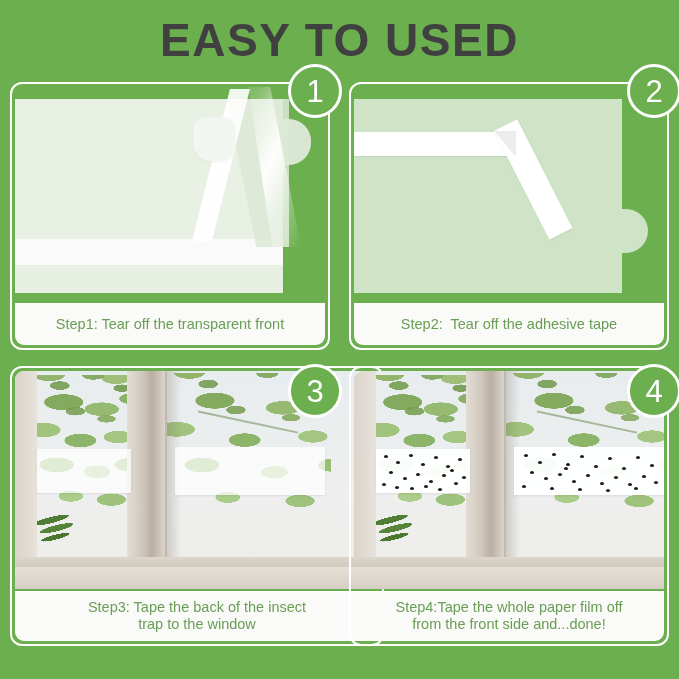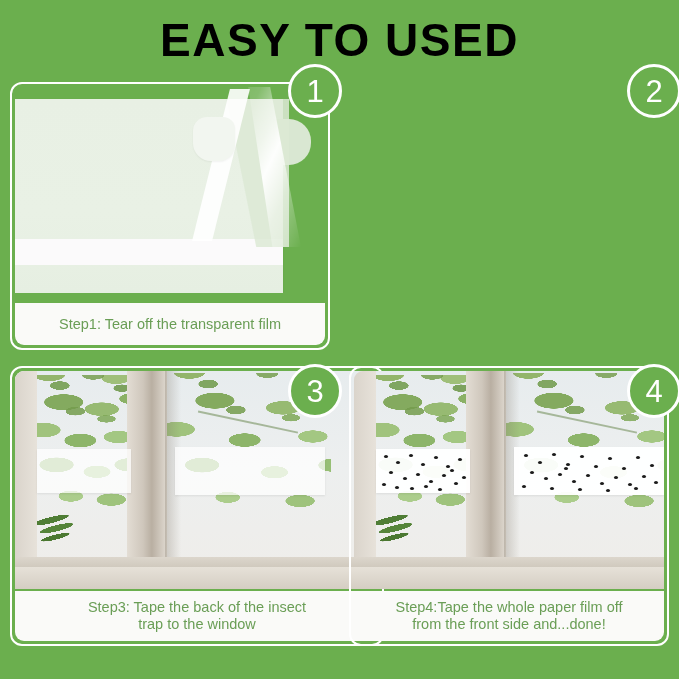--- a/index.html
+++ b/index.html
@@ -9,21 +9,21 @@
     font-family:"Liberation Sans",sans-serif;
     overflow:hidden;
     position:relative;
   }
   .stage{position:absolute;left:0;top:0;width:679px;height:679px;background:#6BAF4E;}
 
   
   .title{
     position:absolute;left:0;top:14px;width:679px;
     text-align:center;
-    color:#000000;
+    color:#404040;
     font-size:46px;
     font-weight:bold;
     letter-spacing:1.5px;
     line-height:52px;
     white-space:nowrap;
   }
 
   
   .panel{
     position:absolute;
@@ -271,24 +271,36 @@
         <div class="sheet1">
           <div class="sheet1-band"></div>
         </div>
         <div class="tab1"></div>
         <div class="film1-tint"></div>
         <div class="film1"></div>
         <div class="film1-edge"></div>
         <div class="film1-curl"></div>
       </div>
     </div>
-    <div class="caption cap-top">Step1: Tear off the transparent film</div>
+    <div class="caption cap-top">Step1: Tear off the transparent front</div>
   </div>
   <div class="badge b1">1</div>
 
+  <div class="panel p2">
+    <div class="art">
+      <div class="art-inner">
+        <div class="sheet2"></div>
+        <div class="tab2"></div>
+        <div class="tape-h"></div>
+        <div class="tape-d"></div>
+        <div class="tape-fold"></div>
+      </div>
+    </div>
+    <div class="caption cap-top">Step2:  Tear off the adhesive tape</div>
+  </div>
   <div class="badge b2">2</div>
 
   <div class="panel p3">
     <div class="photo">
       <div class="sky"></div>
       <div class="glass-left">
         <div class="leaves"></div>
         <div class="palm"></div>
       </div>
       <div class="glass-right">

